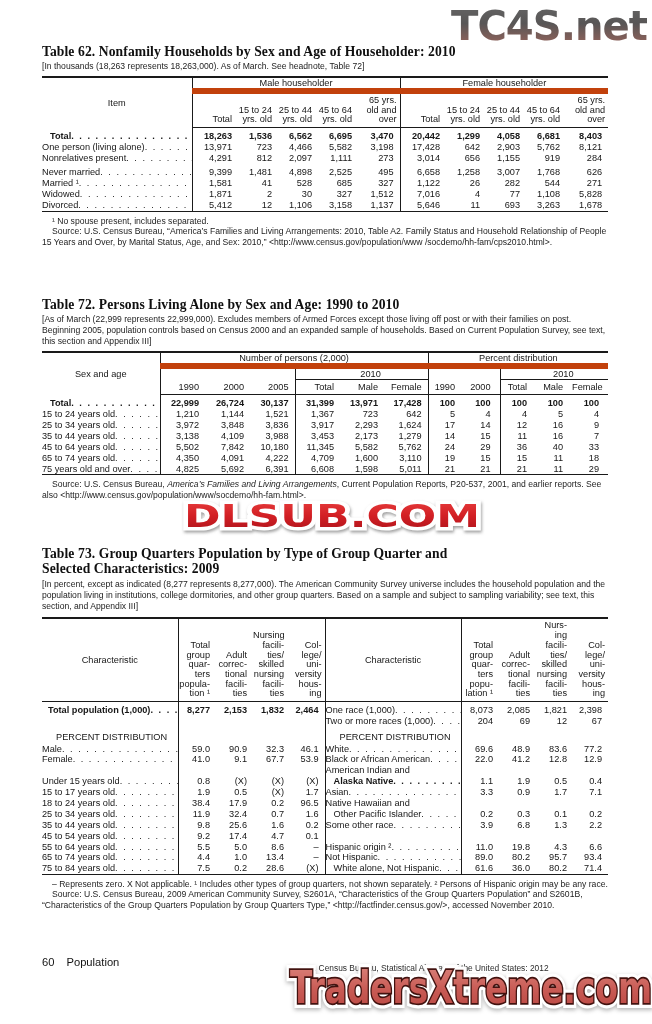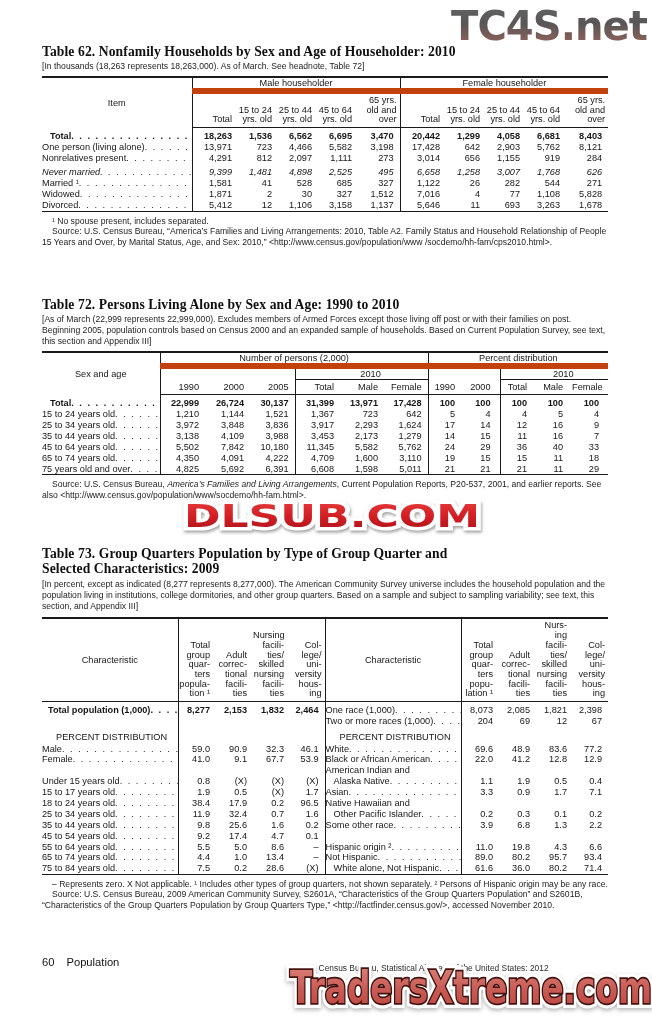--- a/index.html
+++ b/index.html
@@ -18,21 +18,21 @@
   tr.hsep > * { border-bottom:1.5px solid #1a1a1a; }
   .vl  { border-left:1px solid #1a1a1a; }
   .vlh { border-left:1.5px solid #1a1a1a; }
   td.vc { text-align:right; padding-right:6px; line-height:10.7px; height:10.9px; }
   td.pc { padding-right:9px; }
   td.lc { line-height:10.7px; height:10.9px; }
   .lbl { display:flex; overflow:hidden; }
   .lt { white-space:nowrap; }
   .ld { flex:1 1 auto; overflow:hidden; white-space:nowrap; letter-spacing:1.5px; }
   .ld::before { content:" . . . . . . . . . . . . . . . . . . . . . . . . . . . . . . . . . . . . . . . . . . . . ."; }
-  tr.gap > td { padding-top:4px;font-style:italic; }
+  tr.gap > td { padding-top:4px; }
   tr.frow > td { padding-top:3px; }
   .b { font-weight:bold; }
   td.sechead { padding:5px 0 1px 14px; }
   .notes { font-size:8.6px; line-height:10.6px; margin-top:4px; }
   .notes .fnote { text-indent:10px; }
   .notes .src { text-indent:10px; }
   .g2 { text-align:center; border-bottom:1px solid #1a1a1a; height:13px; vertical-align:middle; font-size:9.2px;padding-left:18px; }
   th.yr { text-align:right; padding:2px 6px 2px 0; height:13px; }
   th.yrp { padding-right:9px; }
   #footer-left { position:absolute; left:42px; top:956px; font-size:11.2px; color:#141414; }
@@ -594,21 +594,21 @@
               <div class="lbl">
                 <span class="lt">Under 15 years old</span>
                 <span class="ld"></span>
               </div>
             </td>
             <td class="vc vl">0.8</td>
             <td class="vc">(X)</td>
             <td class="vc">(X)</td>
             <td class="vc">(X)</td>
             <td class="lc vl">
-              <div class="lbl" style="padding-left: 8px;">
+              <div class="lbl" style="padding-left: 8px; font-weight: bold;">
                 <span class="lt">Alaska Native</span>
                 <span class="ld"></span>
               </div>
             </td>
             <td class="vc vl">1.1</td>
             <td class="vc">1.9</td>
             <td class="vc">0.5</td>
             <td class="vc">0.4</td>
           </tr>
           <tr>

